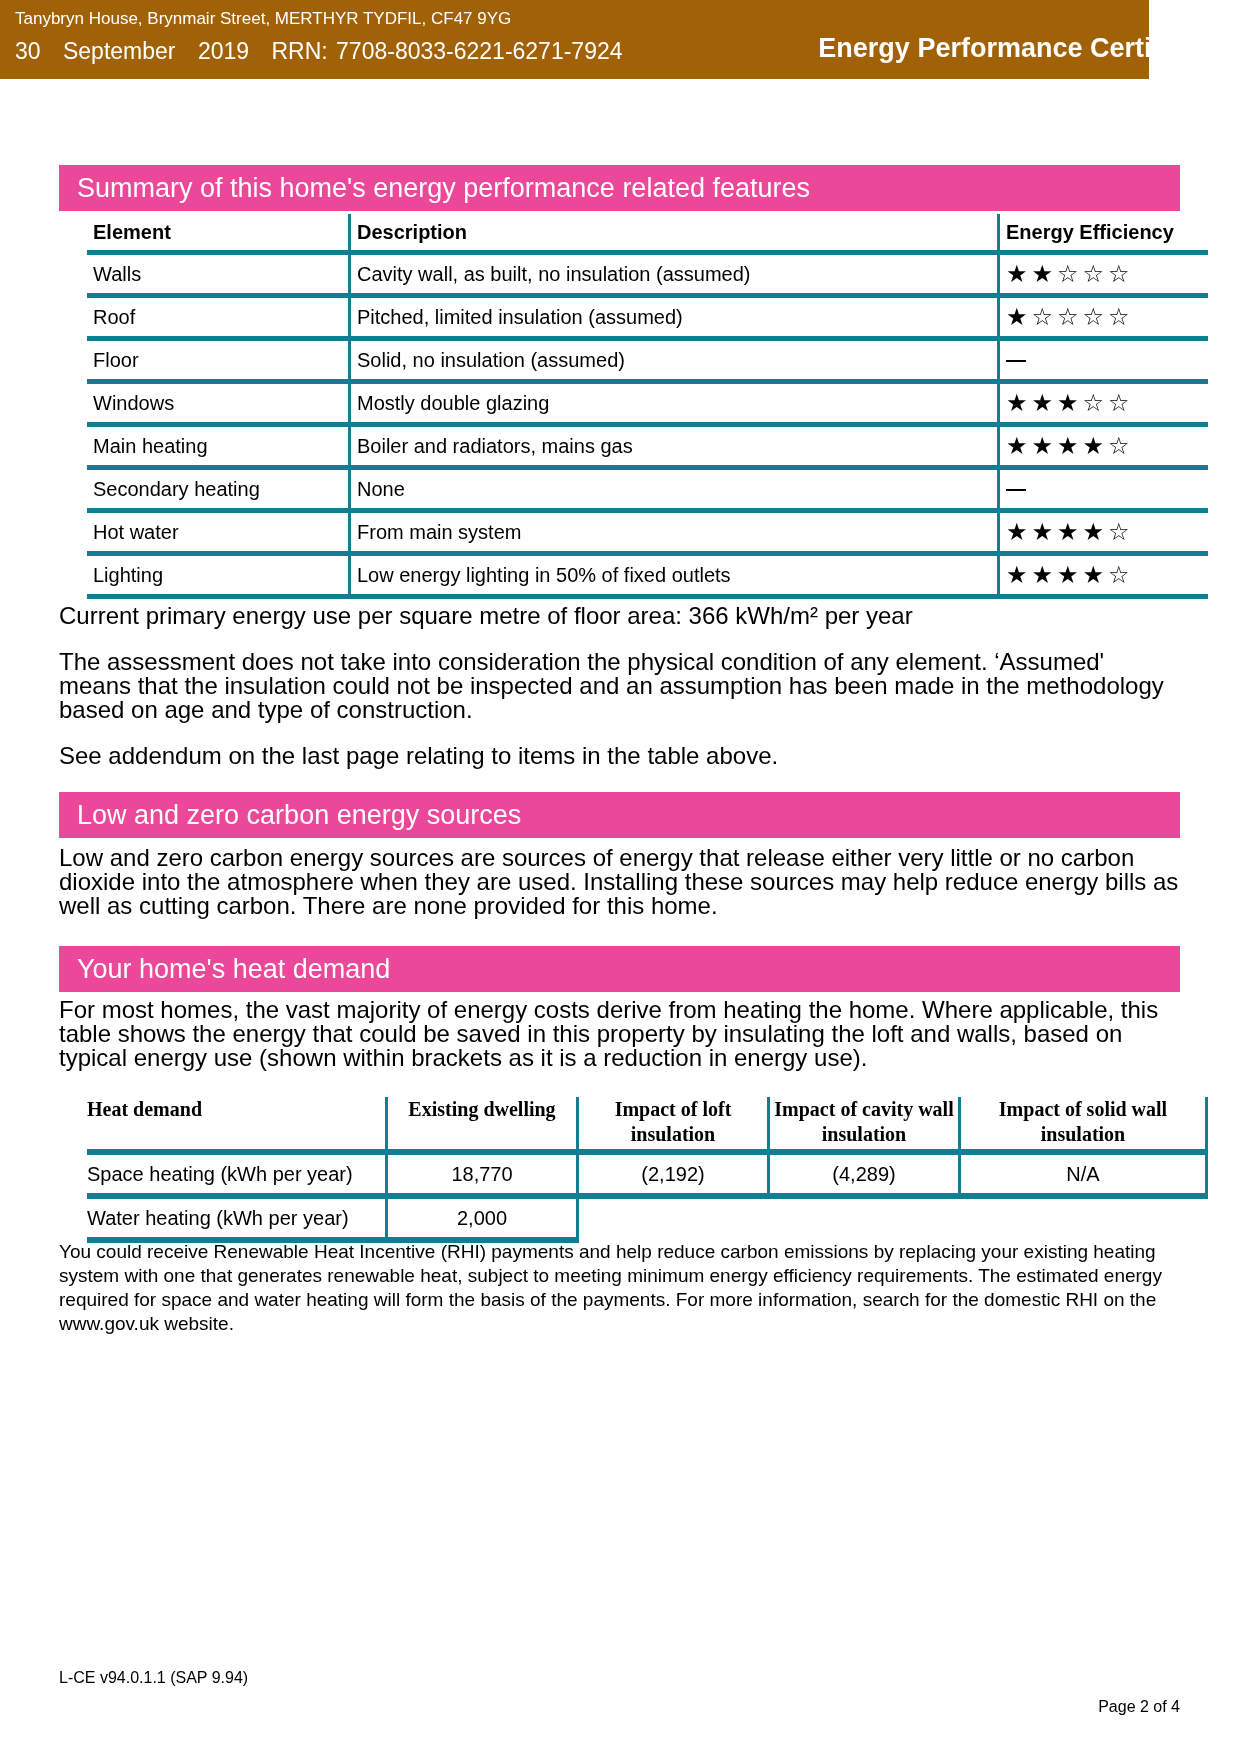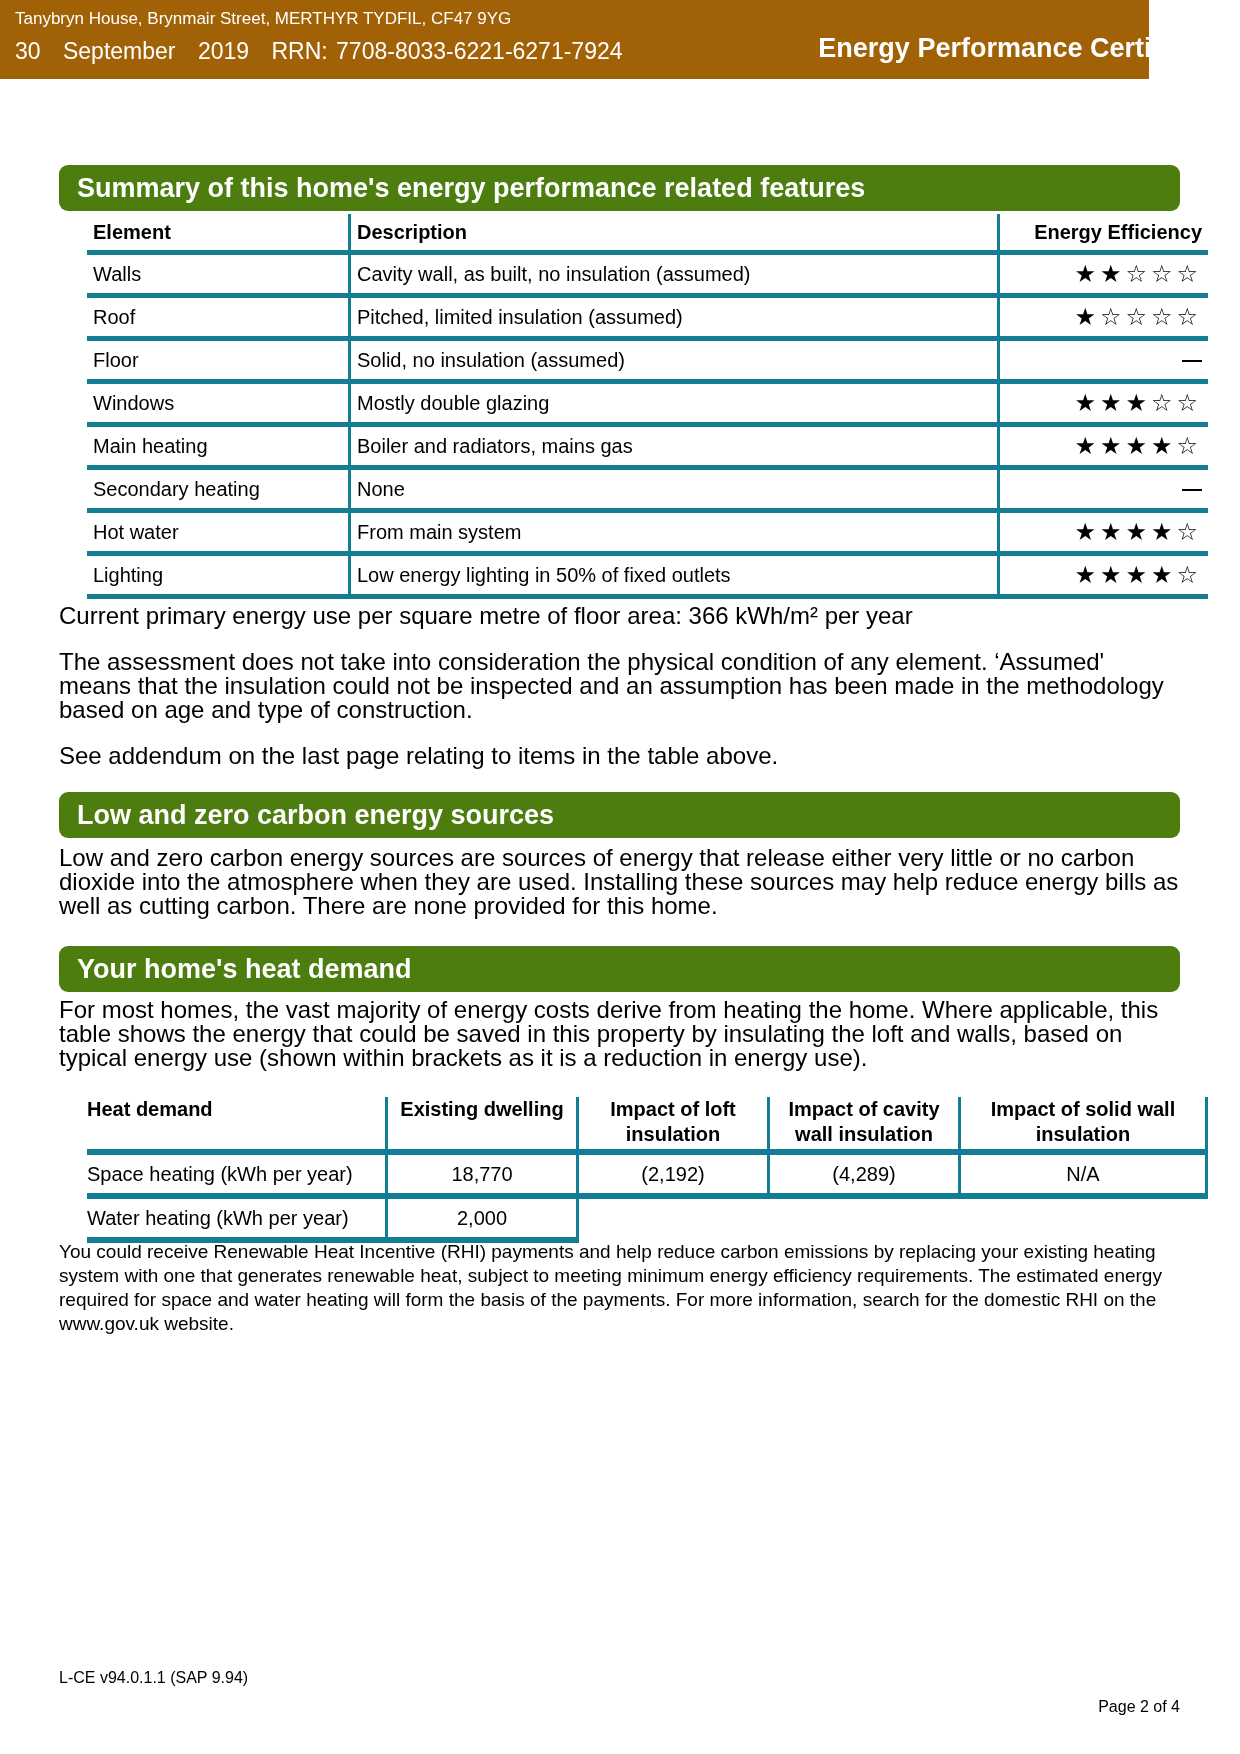--- a/index.html
+++ b/index.html
@@ -3,35 +3,35 @@
 <meta charset="utf-8">
 <style>
   html, body { margin:0; padding:0; background:#ffffff; }
   body { width:1240px; height:1754px; position:relative; overflow:hidden;
          font-family:"Liberation Sans", sans-serif; color:#000; }
   #hdr { left:59px; top:73px; width:1121px; height:79px; background:#a16207; color:#fff;padding-left:28px; }
   #hdr .addr { position:absolute; left:15px; top:9px; font-size:17px; }
   #hdr .date { position:absolute; left:15px; top:38px; font-size:23px; word-spacing:2px; }
   #hdr .date span { margin-right:14px; }
   #hdr .title { position:absolute; right:18px; top:33px; font-size:27px; font-weight:bold; }
-  .bar { position:absolute; left:59px; width:1121px; height:46px; background:#4d7c0f; color:#fff;
-         font-size:27px; font-weight:bold; line-height:46px; padding-left:18px; box-sizing:border-box;border-radius:9px; }
+  .bar { position:absolute; left:59px; width:1121px; height:46px; background:#ec4899; color:#fff;
+         font-size:27px; font-weight:normal; line-height:46px; padding-left:18px; box-sizing:border-box; }
   .txt { position:absolute; left:59px; width:1121px; font-size:24px; line-height:24px; }
   table { border-collapse:collapse; position:absolute; font-size:20px;margin-left:28px; }
   #sum { left:59px; top:214px; width:1121px; }
   #sum td, #sum th { height:38px; padding:0 6px; border-bottom:5px solid #137d93; text-align:left; }
   #sum th { font-weight:bold; height:36px; }
   #sum .c1 { width:249px; border-right:3px solid #137d93; }
   #sum .c2 { width:634px; border-right:3px solid #137d93; }
-  #sum .c3 { text-align:right; }
+  #sum .c3 { text-align:left; }
   .stars { font-size:24px; letter-spacing:4px; }
   .dash { display:inline-block; width:20px; height:2px; background:#000; vertical-align:middle; }
   #heat { left:59px; top:1097px; width:1121px; }
   #heat td, #heat th { padding:0 4px; text-align:center; }
-  #heat th { font-weight:bold; height:52px; vertical-align:top; line-height:25px; padding-top:0; }
+  #heat th { font-weight:bold; height:52px; vertical-align:top; line-height:25px; padding-top:0;font-family:Liberation Serif, serif; }
   #heat .k { text-align:left; padding-left:0; }
   #heat .vr { border-right:3px solid #137d93; }
   #heat .hb { border-bottom:6px solid #137d93; }
   #heat td { height:38px; }
   .foot { position:absolute; font-size:16px; }
 </style>
 </head>
 <body>
 
 <div id="hdr">

